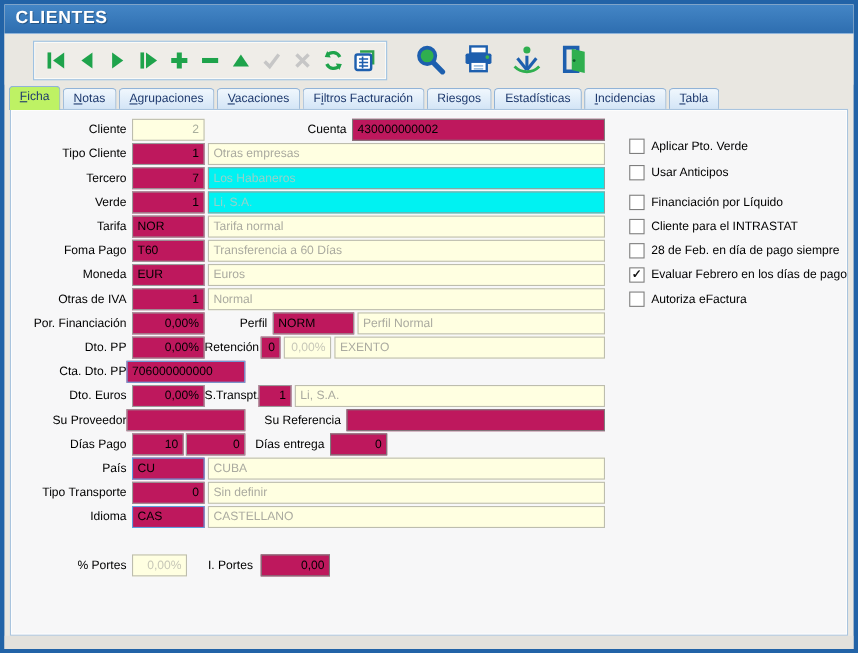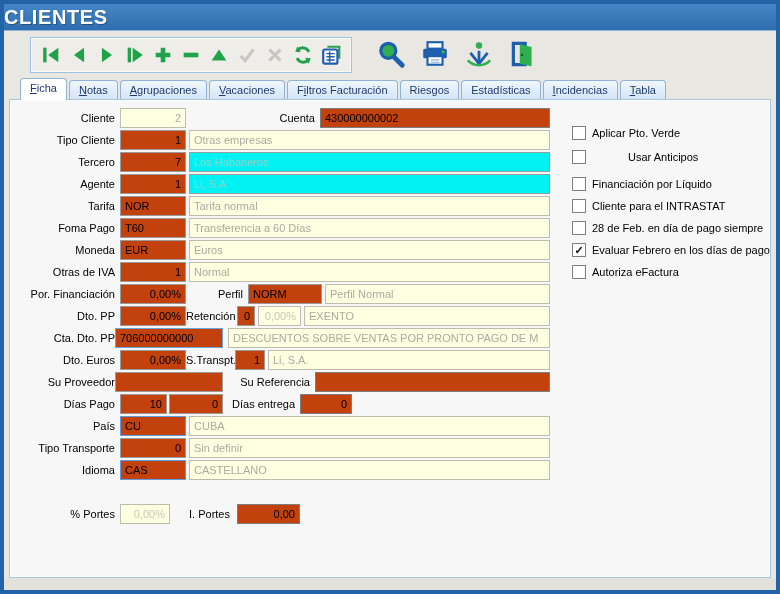--- a/index.html
+++ b/index.html
@@ -2,41 +2,41 @@
 <html><head>
 <meta charset="utf-8">
 <style>
   html,body{margin:0;padding:0;background:#cfd6dd;font-family:"Liberation Sans",sans-serif;}
   .win{position:relative;width:780px;height:594px;box-sizing:border-box;
        border:4px solid #2263A7;background:#E9E7E1;overflow:hidden;}
   
   .titlebar{position:absolute;left:0;top:0;right:0;height:26px;
     background:linear-gradient(#4486C6,#2E6EB0);display:flex;align-items:center;
     border-bottom:1px solid #8FB4DA;}
-  .titlebar .t{color:#fff;font-weight:bold;font-size:20px;letter-spacing:.6px;
-    text-shadow:1px 1px 0 rgba(0,0,0,.28);}
+  .titlebar .t{color:#fff;font-weight:bold;font-size:16px;letter-spacing:.6px;
+    padding-left:10px;text-shadow:1px 1px 0 rgba(0,0,0,.28);}
   
   .toolbar{position:absolute;left:0;top:27px;right:0;height:46px;background:#E9E7E1;}
   .navbox{position:absolute;left:26px;top:6px;height:34px;display:flex;align-items:center;
     gap:4px;padding:0 8px;border:1px solid #9FC2E2;background:#EFEDE8;box-shadow:inset 0 0 0 1px #FAFAF7;}
   .tbtn{width:24px;height:24px;display:flex;align-items:center;justify-content:center;cursor:pointer;}
   .actions{position:absolute;left:372px;top:5px;height:36px;display:flex;align-items:center;gap:14px;}
   .abtn{width:30px;height:30px;display:flex;align-items:center;justify-content:center;cursor:pointer;}
   
   .tabs{position:absolute;left:4px;top:74px;height:22px;display:flex;align-items:flex-end;}
   .tab{box-sizing:border-box;height:20px;padding:3px 9px 2px 9px;margin-right:2px;
     font-size:11px;color:#1F3A6E;background:linear-gradient(#F0F7FD,#D2E4F6);
     border:1px solid #91B3D7;border-bottom:none;border-radius:4px 4px 0 0;cursor:pointer;white-space:nowrap;}
-  .tab.active{height:22px;background:#ffffff;font-weight:normal;color:#1F3A6E;position:relative;z-index:2;margin-left:12px;}
+  .tab.active{height:22px;background:#bef264;font-weight:normal;color:#1F3A6E;position:relative;z-index:2;}
   
   .panel{position:absolute;left:5px;right:5px;top:95px;bottom:12px;background:#F7F7F8;
     border:1px solid #A9C4DE;box-shadow:inset 0 0 0 1px #FDFDFD;}
   .row{position:absolute;left:0;height:20px;display:flex;align-items:center;font-size:11px;color:#000;}
   .lb{width:105px;text-align:right;white-space:nowrap;}
-  .bx{box-sizing:border-box;height:20px;border:1px solid #9B9B9B;background:#c2410c;
+  .bx{box-sizing:border-box;height:20px;border:1px solid #9B9B9B;background:#be185d;
       font-size:11px;color:#000;display:flex;align-items:center;padding:0 4px;overflow:hidden;white-space:nowrap;}
   .num{justify-content:flex-end;}
   .cream{background:#FFFFE1;color:#ABABA0;border-color:#BDBDAE;}
   .ro{background:#FFFFE1;color:#A9AE9C;border-color:#BDBDAE;}
   .cyan{background:#00F2F2;color:#93D2CA;border-color:#8FA29E;}
   .fblue{border-color:#5E9EE0;}
   .ml3{margin-left:3px}.ml5{margin-left:5px}.ml2{margin-left:2px}.ml7{margin-left:7px}.ml8{margin-left:8px}
   .lb2{text-align:right;white-space:nowrap;}
   
   .cbrow{position:absolute;left:562px;display:flex;align-items:center;font-size:11px;color:#000;cursor:pointer;}
@@ -182,21 +182,21 @@
       <span class="bx cream ml3" style="width:361px">Otras empresas</span>
     </div>
 
     <div class="row" style="top:52px">
       <span class="lb">Tercero</span>
       <span class="bx num ml5" style="width:66px">7</span>
       <span class="bx cyan ml3" style="width:361px">Los Habaneros</span>
     </div>
 
     <div class="row" style="top:74px">
-      <span class="lb">Agente</span>
+      <span class="lb">Verde</span>
       <span class="bx num ml5" style="width:66px">1</span>
       <span class="bx cyan ml3" style="width:361px">Li, S.A.</span>
     </div>
 
     <div class="row" style="top:96px">
       <span class="lb">Tarifa</span>
       <span class="bx ml5" style="width:66px">NOR</span>
       <span class="bx cream ml3" style="width:361px">Tarifa normal</span>
     </div>
 
@@ -231,21 +231,20 @@
       <span class="bx num ml5" style="width:66px">0,00%</span>
       <span class="lb2" style="width:46px">Retención</span>
       <span class="bx num ml5" style="width:18px">0</span>
       <span class="bx num cream ml3" style="width:43px;color:#C8C8B8">0,00%</span>
       <span class="bx cream ml3" style="width:246px">EXENTO</span>
     </div>
 
     <div class="row" style="top:228px">
       <span class="lb">Cta. Dto. PP</span>
       <span class="bx" style="width:108px;border-color:#68A8E0">706000000000</span>
-      <span class="bx cream ml5" style="width:322px">DESCUENTOS SOBRE VENTAS POR PRONTO PAGO DE M</span>
     </div>
 
     <div class="row" style="top:250px">
       <span class="lb">Dto. Euros</span>
       <span class="bx num ml5" style="width:66px">0,00%</span>
       <span class="lb2" style="width:41px">S.Transpt.</span>
       <span class="bx num ml8" style="width:30px">1</span>
       <span class="bx cream ml3" style="width:282px">Li, S.A.</span>
     </div>
 
@@ -288,21 +287,21 @@
       <span class="bx num cream ml5" style="width:50px;color:#C8C8B8">0,00%</span>
       <span class="lb2" style="width:60px">I. Portes</span>
       <span class="bx num ml7" style="width:63px;border-color:#7E7E7E">0,00</span>
     </div>
 
     <div id="checks">
         <div class="cbrow" style="top: 26px;">
           <span class="cbox"></span>
           <span>Aplicar Pto. Verde</span>
         </div>
-        <div class="cbrow" style="top: 50px; gap: 36px;">
+        <div class="cbrow" style="top: 50px;">
           <span class="cbox"></span>
           <span>Usar Anticipos</span>
         </div>
         <div class="cbrow" style="top: 77px;">
           <span class="cbox"></span>
           <span>Financiación por Líquido</span>
         </div>
         <div class="cbrow" style="top: 99px;">
           <span class="cbox"></span>
           <span>Cliente para el INTRASTAT</span>

